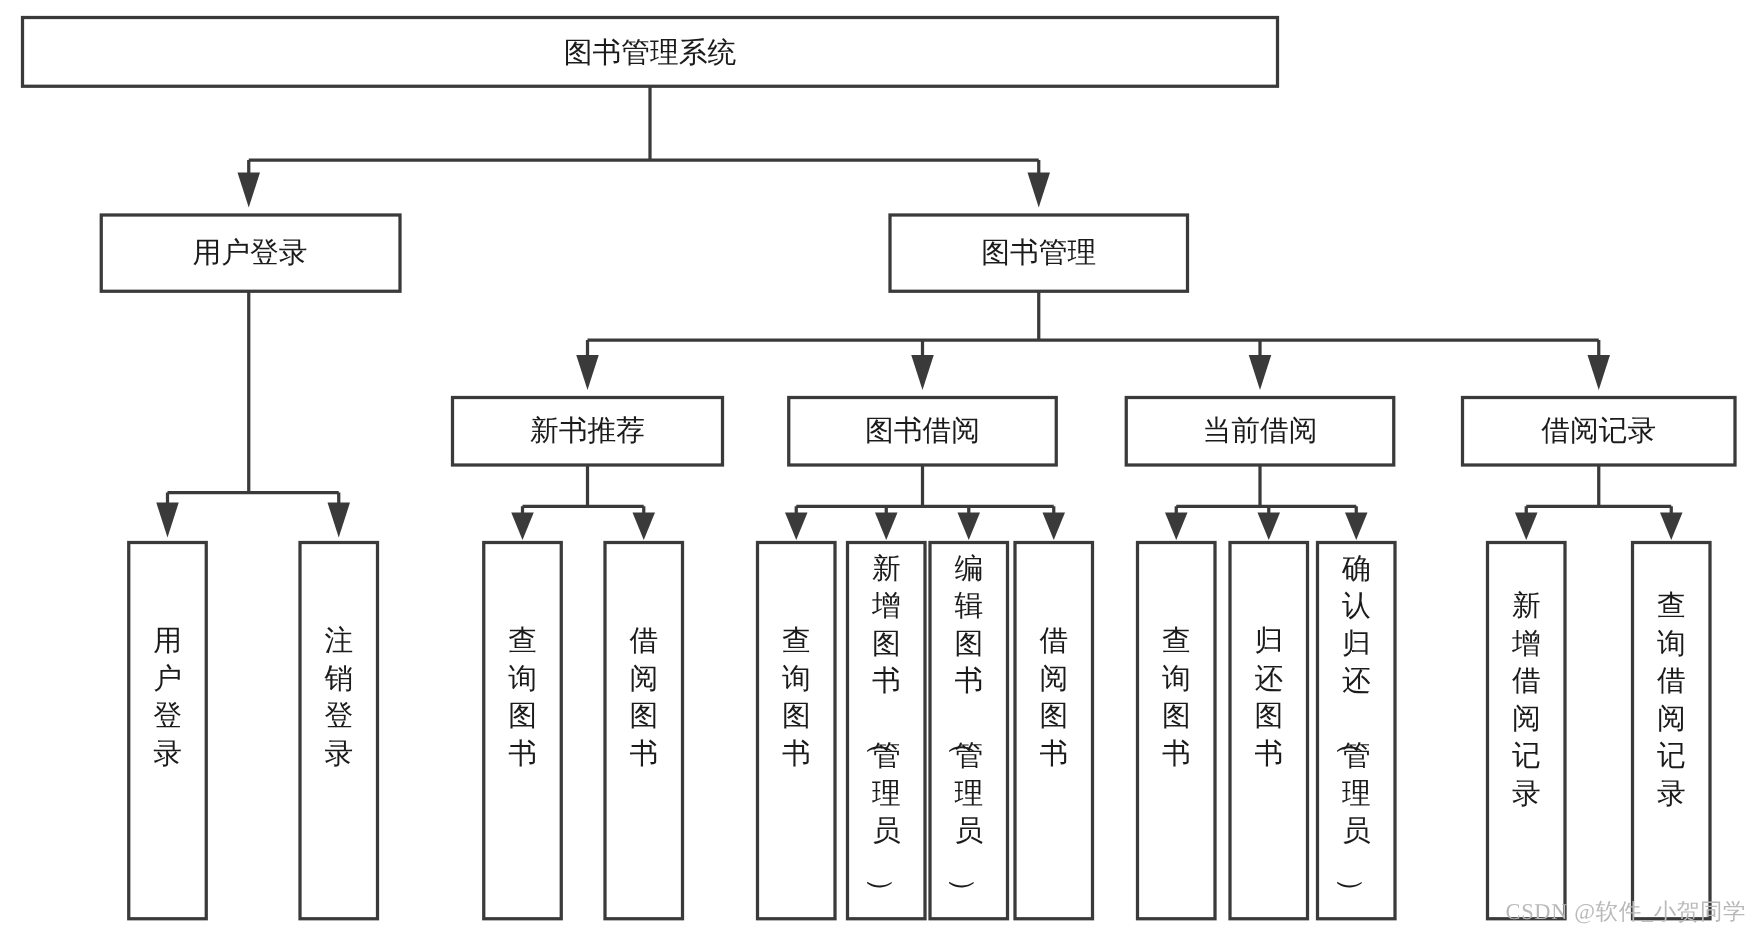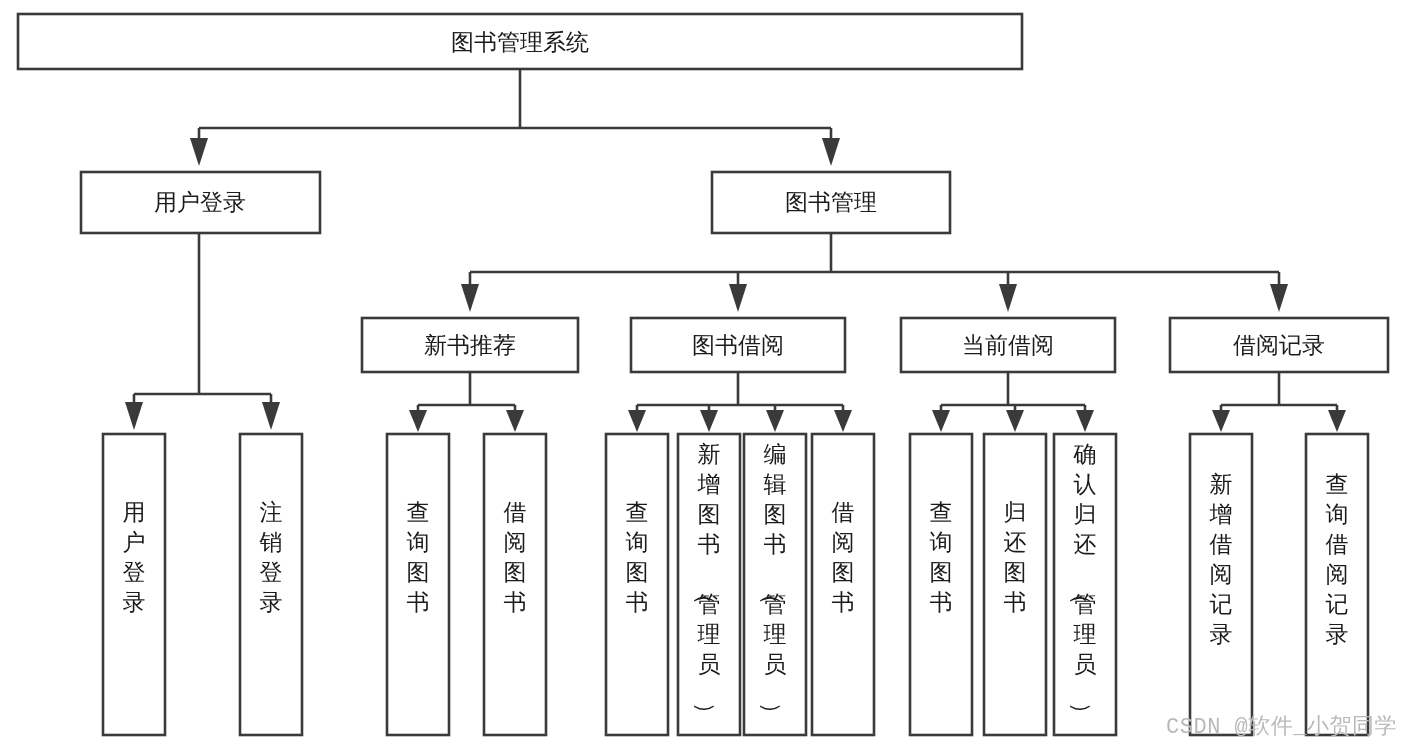--- a/index.html
+++ b/index.html
@@ -52,22 +52,22 @@
     fill: #1b1b1b;
     font-family: "DejaVu Sans", "Liberation Sans", sans-serif;
     font-size: 23px;
     text-anchor: middle;
   }
   .watermark {
     position: absolute;
     right: 8px;
     bottom: 6px;
     color: #b9b9b9;
-    font-size: 22px;
-    font-family: Liberation Mono, monospace;
+    font-size: 18px;
+    font-family: Liberation Serif, serif;
     letter-spacing: 0.5px;
     white-space: nowrap;
     user-select: none;
   }
 </style>
 </head>
 <body>
 
 <div id="diagram-root">
 

